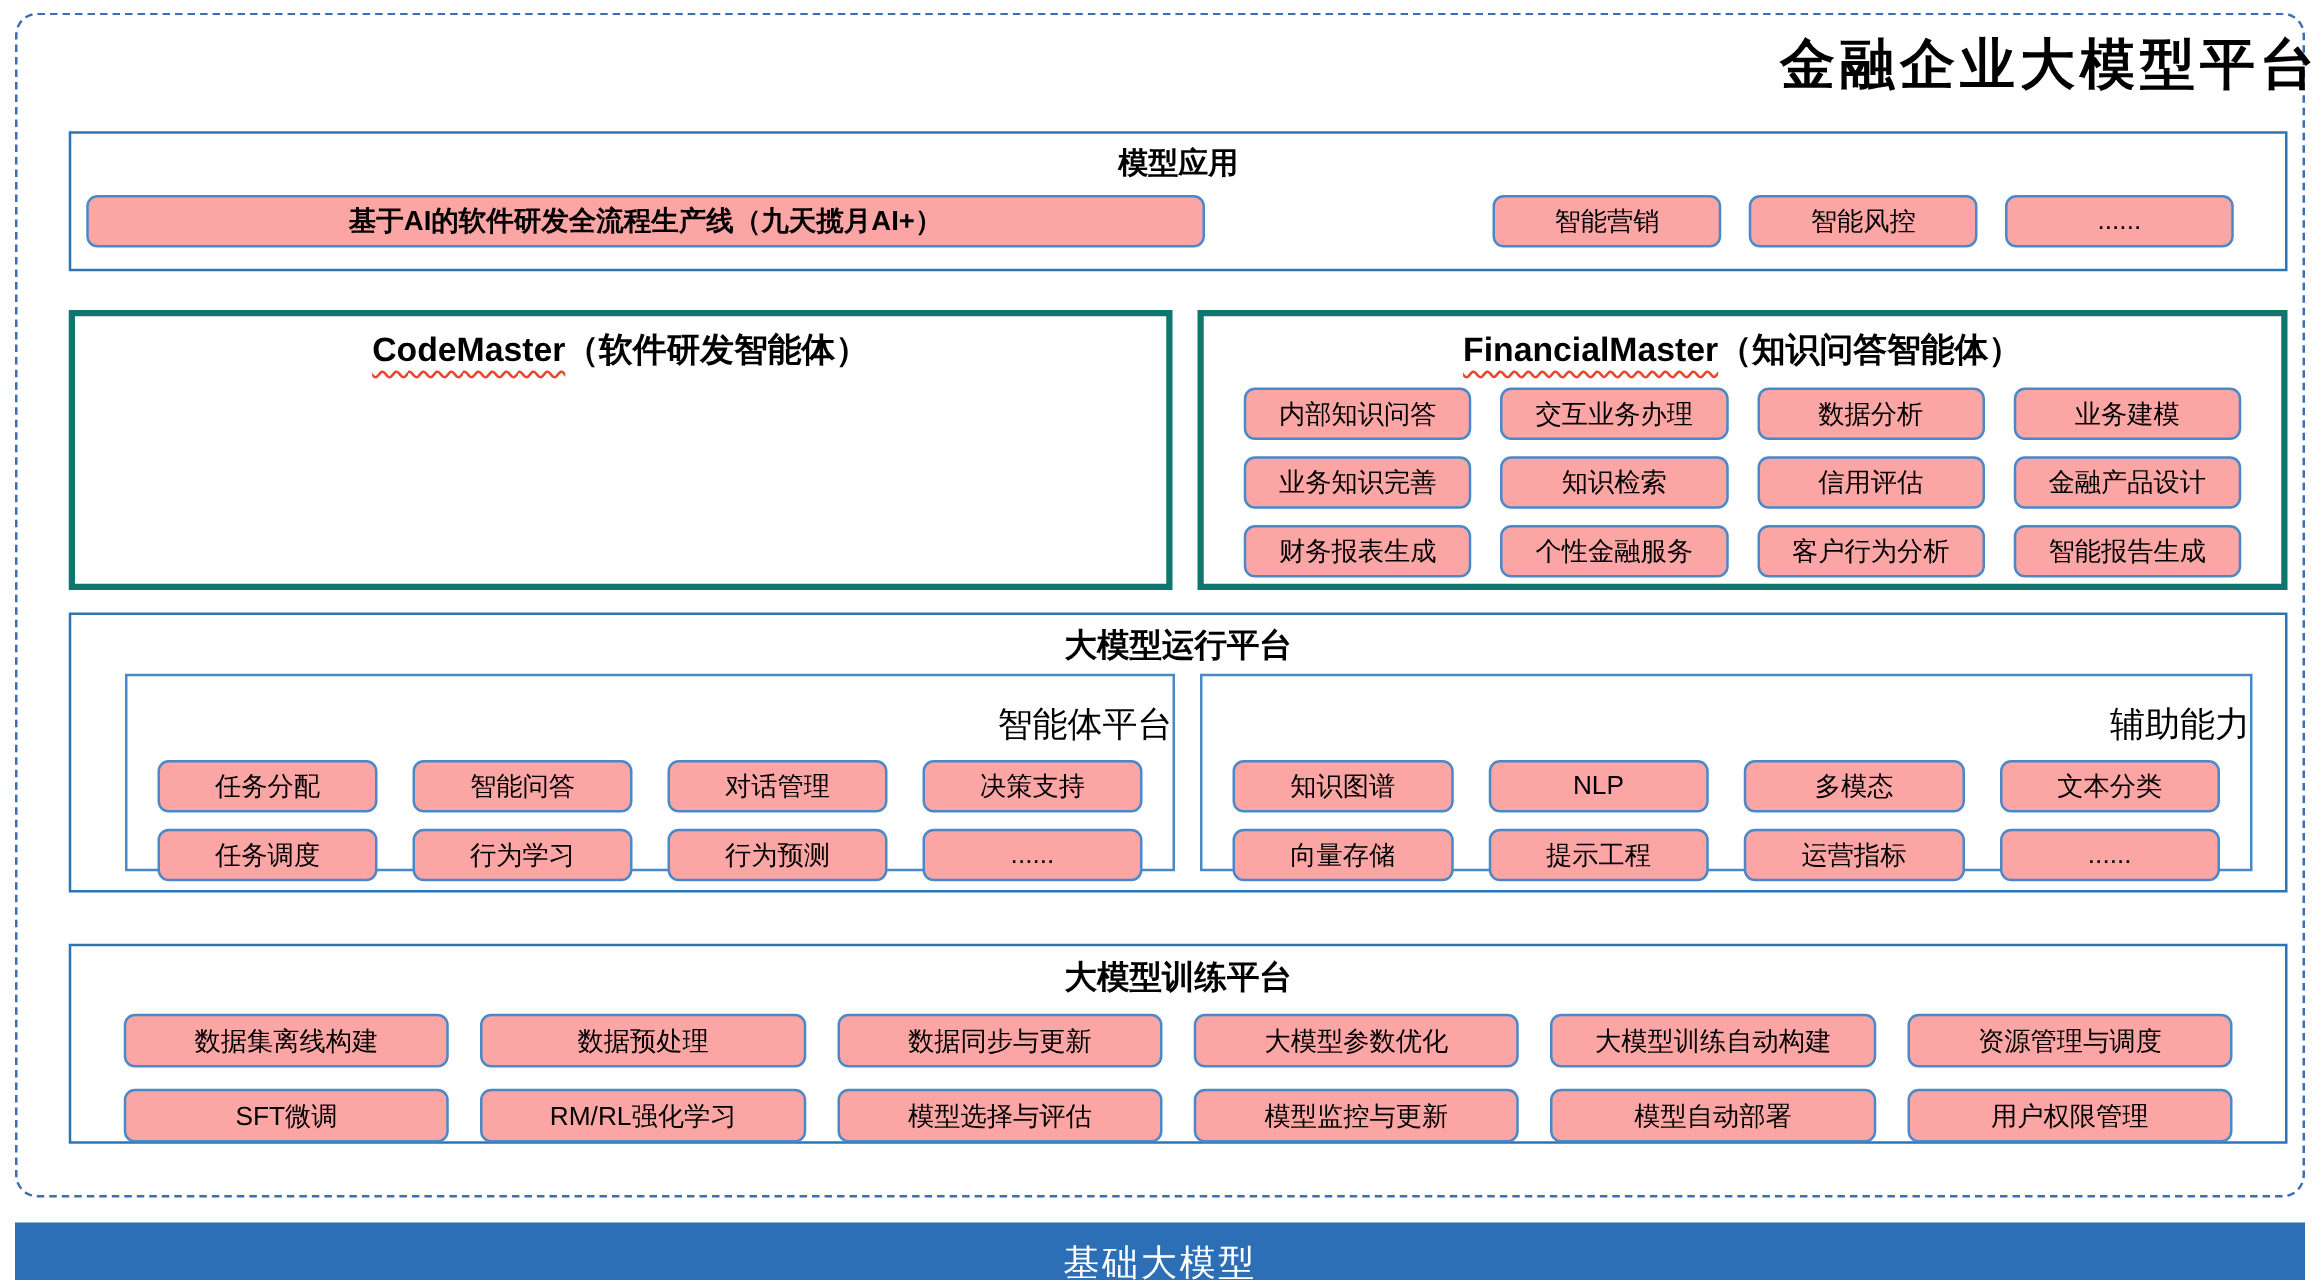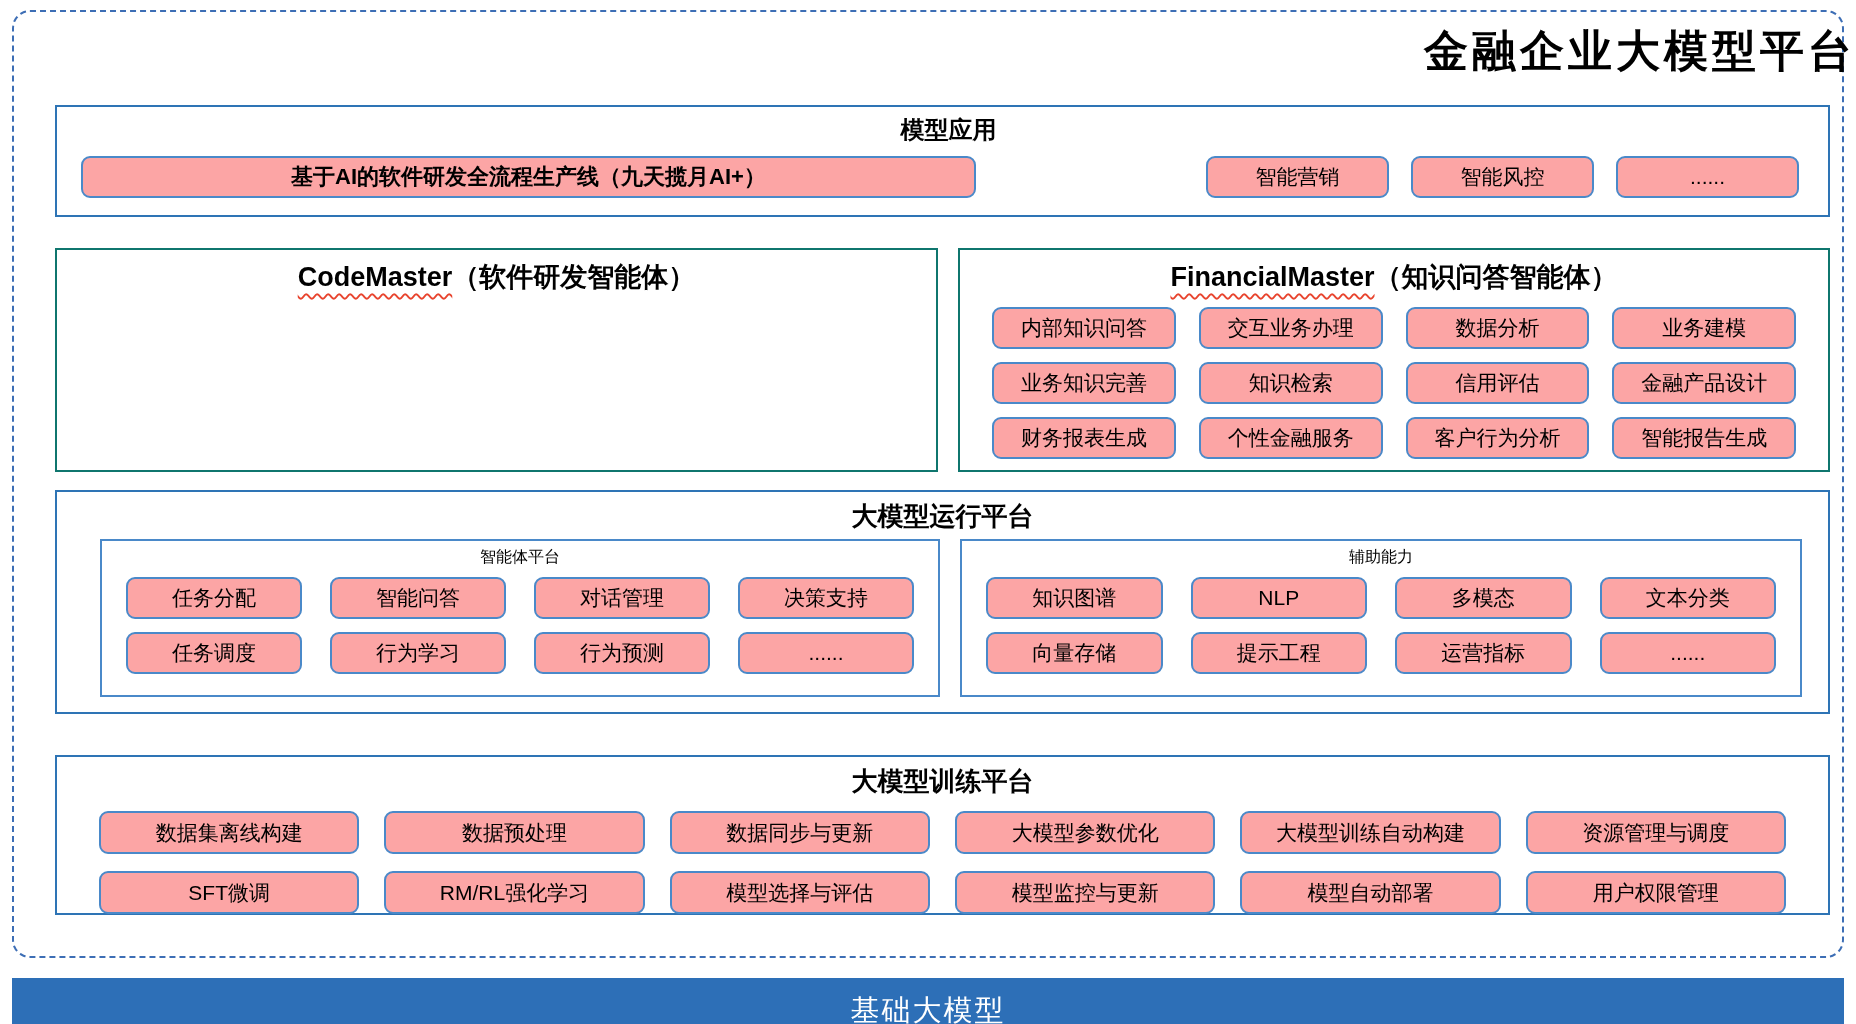--- a/index.html
+++ b/index.html
@@ -23,50 +23,50 @@
   }
   .sec-title { text-align:center; font-weight:bold; font-size:24px; padding-top:7px; }
 
   .item {
     border:2px solid #4A89C9; border-radius:9px; background:#fca5a5;
     display:flex; align-items:center; justify-content:center;
     font-size:21px; height:42px; white-space:nowrap;
   }
 
   
-  .sec-app { top:105px; height:112px;padding-left:12px; }
+  .sec-app { top:105px; height:112px; }
   .sec-app .row { display:flex; margin:10px 0 0 12px; }
   .app-pipeline { width:895px; font-weight:bold; font-size:22px; }
   .app-small { width:183px; }
   .app-small.first { margin-left:230px; }
   .app-small + .app-small { margin-left:22px; }
 
   
-  .agent-box { position:absolute; top:248px; height:224px; background:#fff; border:2px solid #0f766e; }
+  .agent-box { position:absolute; top:248px; height:224px; background:#fff; border:5px solid #0f766e; }
   .agent-box.left  { left:55px;  width:883px; }
   .agent-box.right { left:958px; width:872px; }
   .agent-title { text-align:center; font-weight:bold; font-size:27px; padding-top:9px; }
   .agent-title .squiggle {
     text-decoration-line:underline; text-decoration-style:wavy;
     text-decoration-color:#E8442E; text-decoration-thickness:2px;
     text-underline-offset:7px; text-decoration-skip-ink:none;
   }
   .grid-4x3 {
     display:grid; grid-template-columns:repeat(4,1fr); gap:13px 23px;
     padding:12px 32px 0 32px;
   }
 
   
   .sec-runtime { top:490px; height:224px; border:2px solid #2E74B5; }
   .sub-box {
     position:absolute; top:47px; height:158px; border:2px solid #4A89C9; background:#fff;
   }
   .sub-box.left  { left:43px;  width:840px; }
   .sub-box.right { left:903px; width:842px; }
-  .sub-title { text-align:center; font-size:16px; font-weight:normal; padding-top:6px; }
+  .sub-title { text-align:right; font-size:28px; font-weight:normal; padding-top:20px; }
   .grid-4x2 {
     display:grid; grid-template-columns:repeat(4,1fr); gap:13px 28px;
     padding:9px 24px 0 24px;
   }
 
   
   .sec-training { top:755px; height:160px; }
   .grid-6x2 {
     display:grid; grid-template-columns:repeat(6,1fr); gap:17px 25px;
     padding:12px 42px 0 42px;

